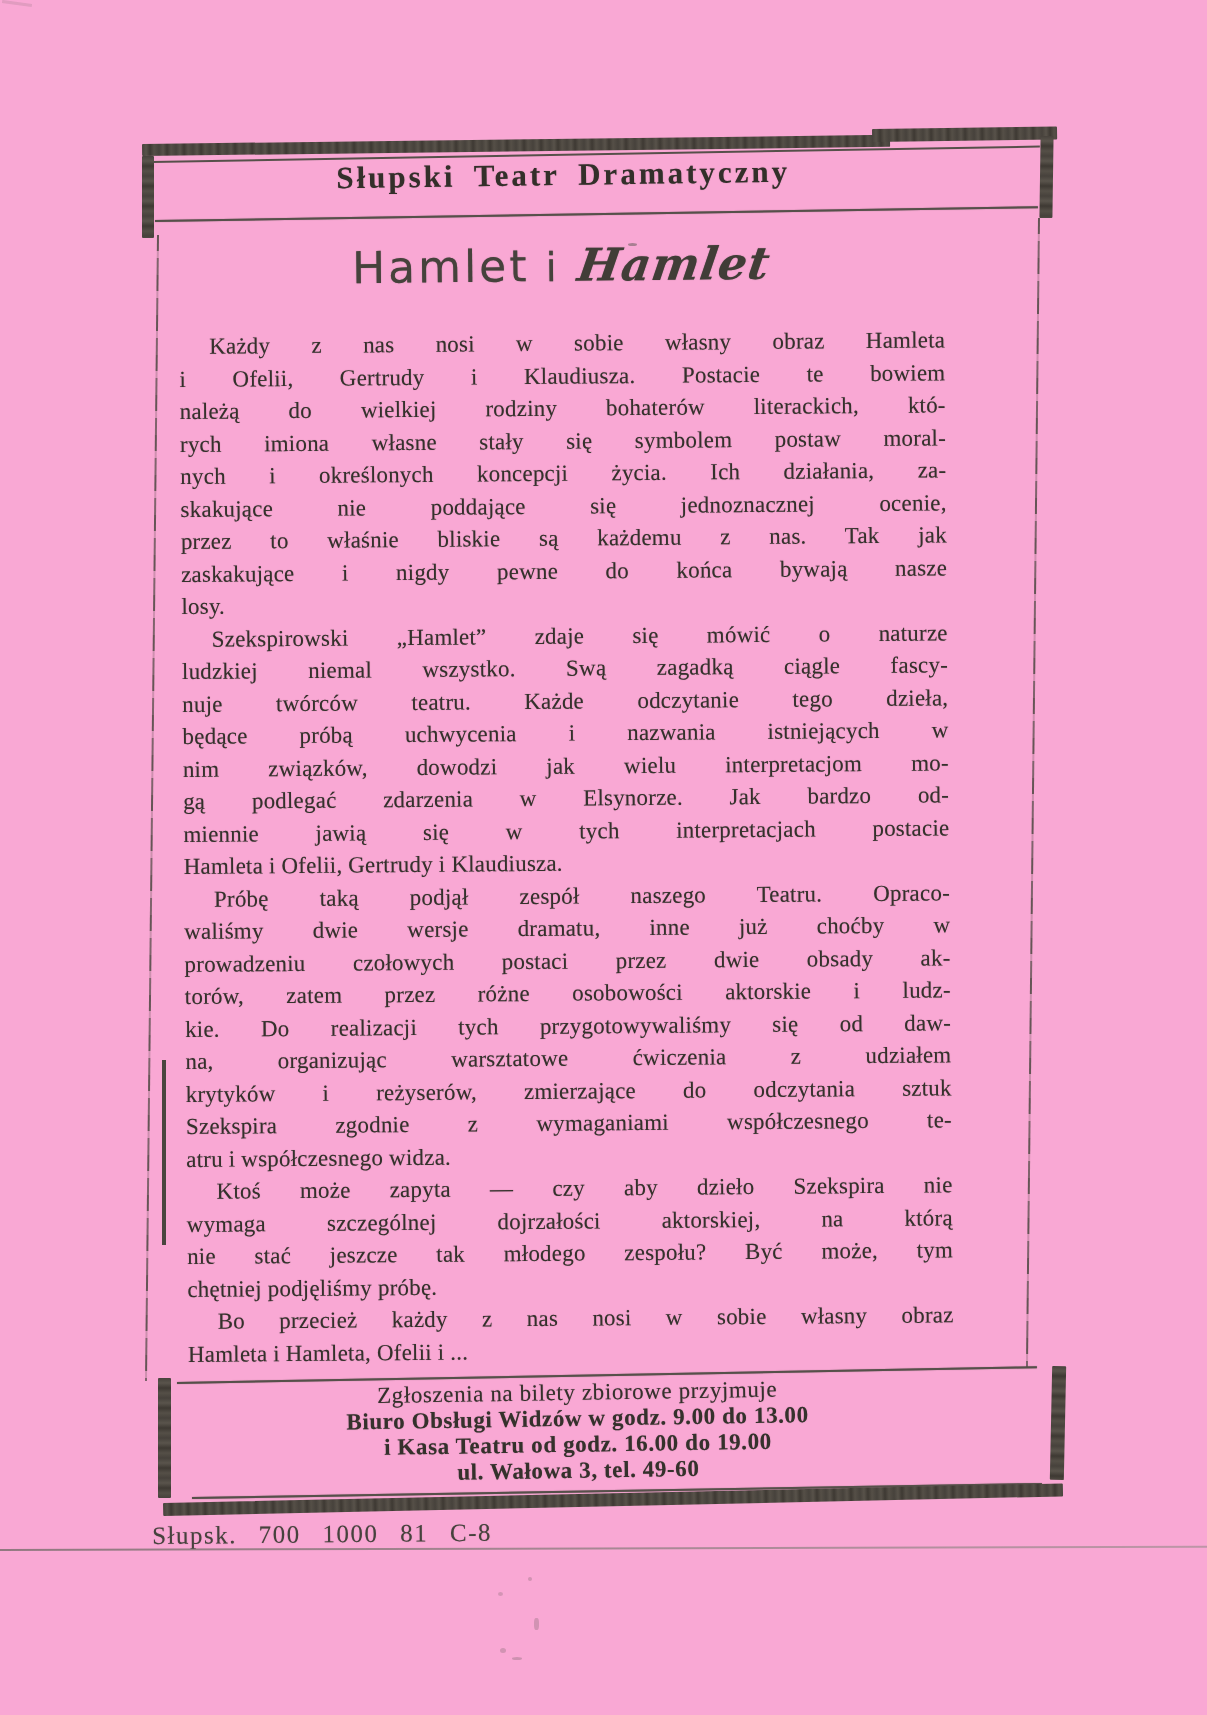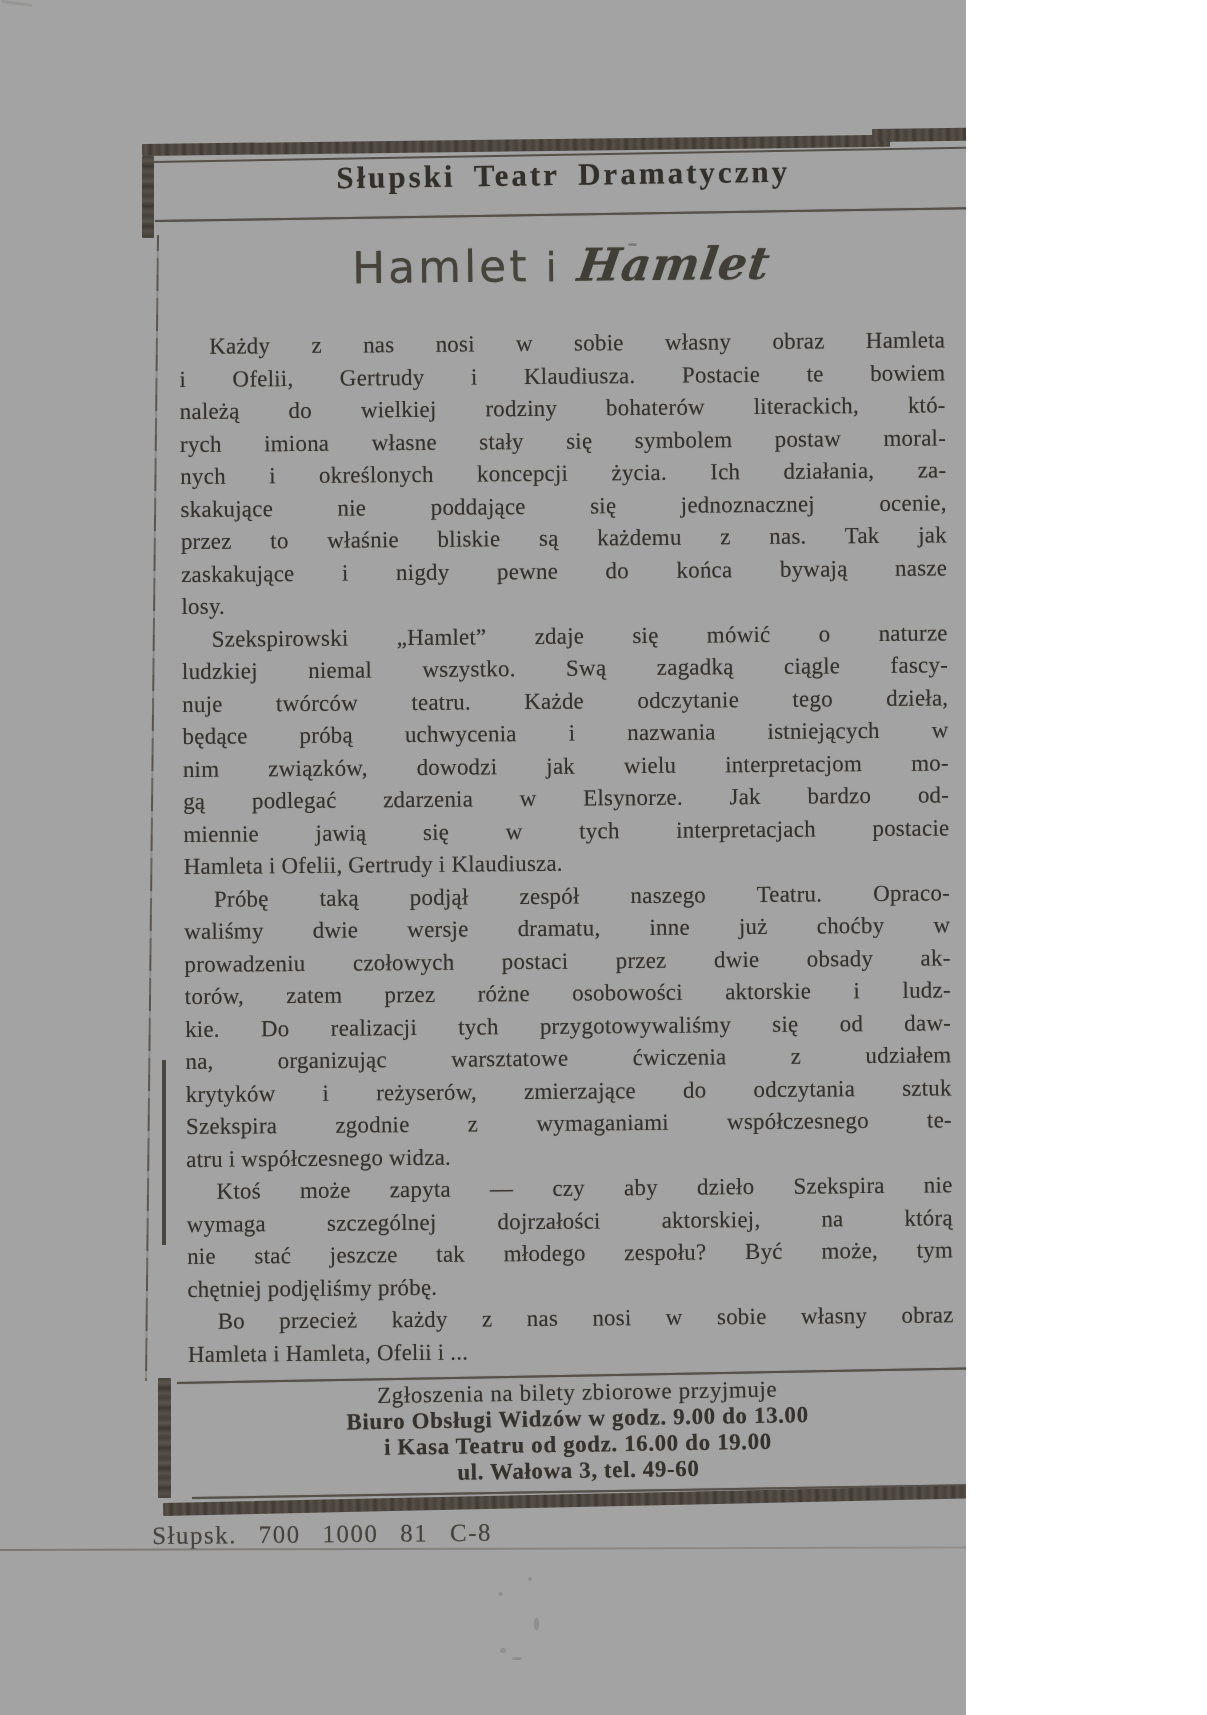--- a/index.html
+++ b/index.html
@@ -1,18 +1,18 @@
 <!DOCTYPE html>
 <html><head>
 <meta charset="utf-8">
 <style>
   html, body { margin:0; padding:0; background:#ffffff; }
   .canvas {
-    position:relative; width:966px; height:1715px;
-    background:#a3a3a3; overflow:hidden;
+    position:relative; width:1207px; height:1715px;
+    background:#f9a8d4; overflow:hidden;
     font-family:"Liberation Serif", serif;
     color:#36322d;
   }
   
   .bar-h {
     position:absolute;
     background-image:repeating-linear-gradient(90deg,
       #47423c 0px, #58524a 4px, #3e3933 8px, #554f47 12px, #47423c 17px);
     border-radius:1px;
   }

